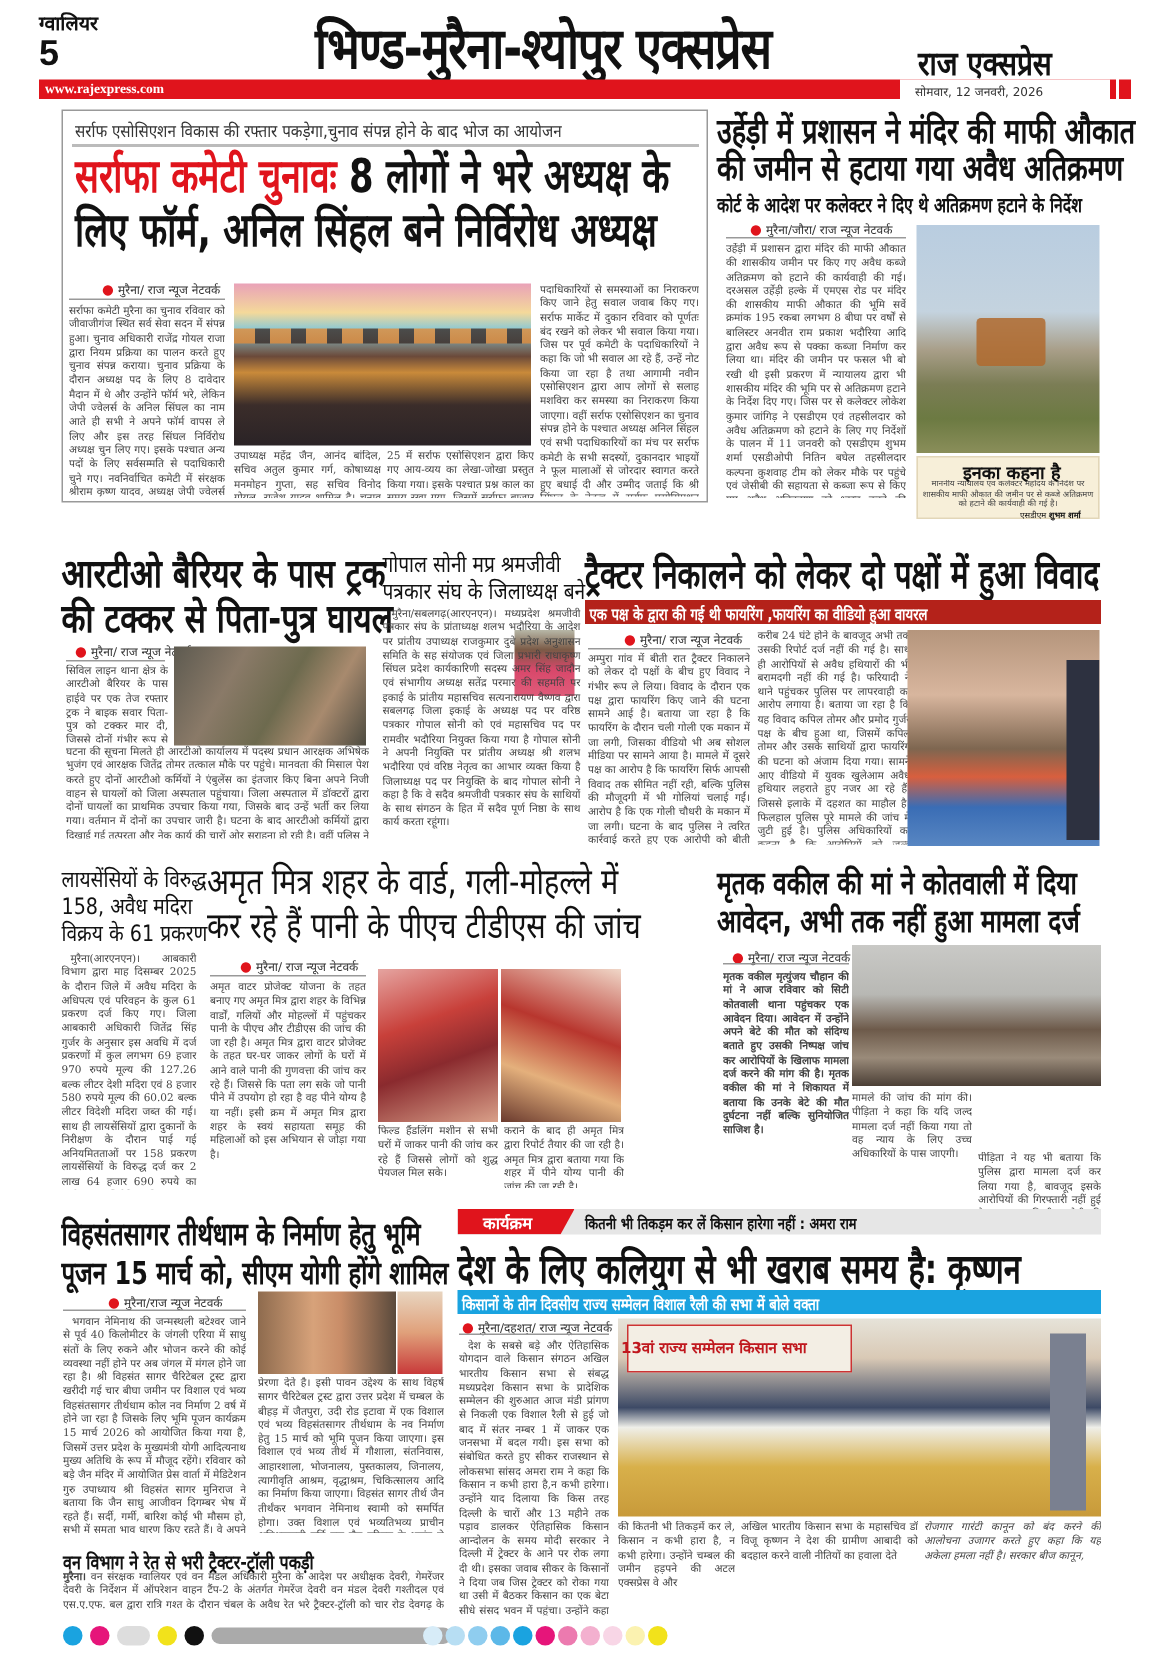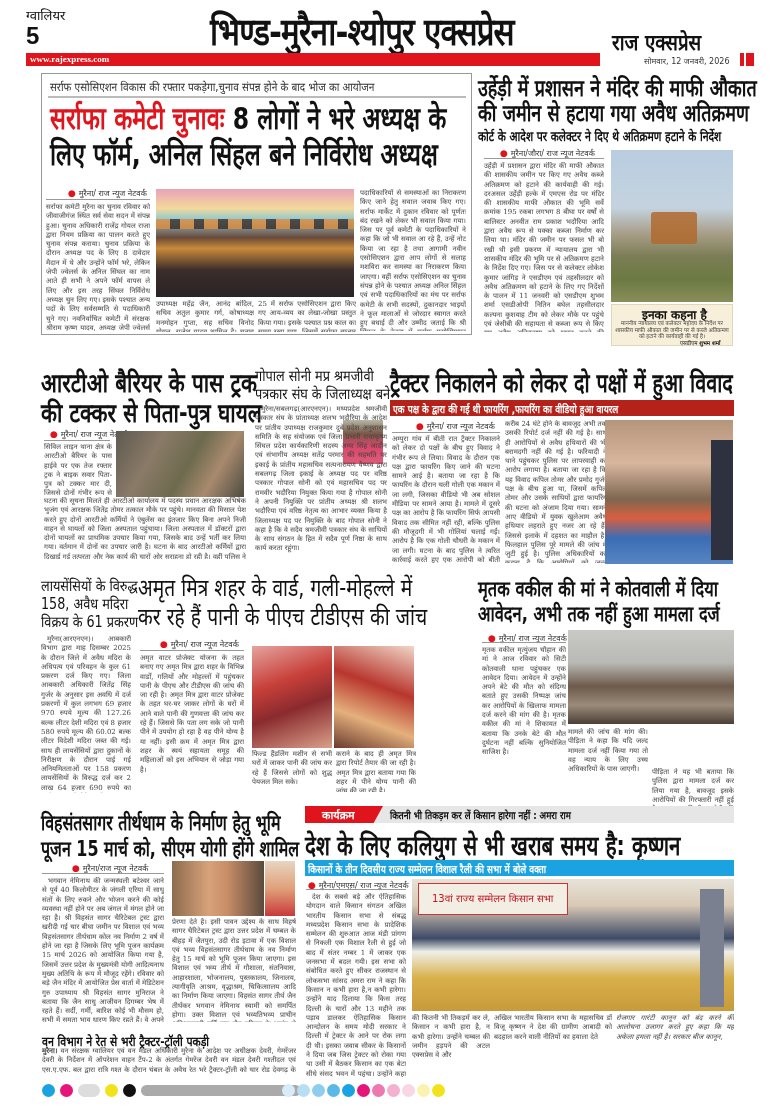--- a/index.html
+++ b/index.html
@@ -1,25 +1,25 @@
 <!DOCTYPE html>
 <html><head>
 <meta charset="utf-8">
 <style>
 *{box-sizing:border-box;margin:0;padding:0}
 body{width:778px;height:1108px;background:#fff;font-family:"DejaVu Sans",sans-serif;color:#111;position:relative;overflow:hidden}
 .abs{position:absolute}
-.hd-city{left:26px;top:6px;font-size:13px;font-weight:normal}
+.hd-city{left:26px;top:6px;font-size:13px;font-weight:bold}
 .hd-page{left:26px;top:22px;font-size:24px;font-weight:bold;font-family:"Liberation Sans",sans-serif}
 .hd-title{left:210px;top:4px;font-size:38px;font-weight:bold;letter-spacing:-1px;font-family:"DejaVu Sans",sans-serif;transform:scaleX(0.82);transform-origin:left top;white-space:nowrap}
 .hd-brand{left:612px;top:26px;font-size:22px;font-weight:bold;transform:scaleX(0.85);transform-origin:left top;white-space:nowrap}
 .redbar{left:26px;top:53px;width:718px;height:13px;background:#e0141c}
 .redbar-url{left:30px;top:54px;font-size:9px;color:#fff;font-family:"Liberation Serif",serif;font-weight:bold}
 .datebar{left:600px;top:53px;width:140px;height:13px;background:#fff}
-.date{left:644px;top:55px;font-size:8px;color:#333}
+.date{left:610px;top:55px;font-size:8px;color:#333}
 .redtick{left:746px;top:53px;width:8px;height:13px;background:#e0141c}
 .box{border:1.5px solid #999}
 .kicker{font-size:12px;color:#333;white-space:nowrap}
 .hl{font-weight:bold;white-space:nowrap;transform-origin:left top}
 .hl .red{color:#e0141c}
 .byline{font-size:8px;color:#333;white-space:nowrap}
 .byline .dot{color:#e0141c;font-size:9px}
 .txt{font-size:7px;line-height:9.3px;color:#444;text-align:justify;overflow:hidden;font-family:"DejaVu Serif",serif}
 .photo{overflow:hidden}
 .rule{height:1px;background:#999}
@@ -119,21 +119,21 @@
 <div class="abs photo" style="left:334px;top:646px;width:80px;height:102px;background:linear-gradient(200deg,#f0d7c8 0%,#b8362e 40%,#e4b07c 70%,#6a3a2e 100%);"></div>
 <div class="abs txt" style="left:252px;top:750px;width:80px;height:42px;">फिल्ड हैंडलिंग मशीन से सभी घरों में जाकर पानी की जांच कर रहे हैं जिससे लोगों को शुद्ध पेयजल मिल सके।</div>
 <div class="abs txt" style="left:336px;top:750px;width:80px;height:42px;">कराने के बाद ही अमृत मित्र द्वारा रिपोर्ट तैयार की जा रही है। अमृत मित्र द्वारा बताया गया कि शहर में पीने योग्य पानी की जांच की जा रही है।</div>
 
 <div class="abs hl" style="left:478px;top:577px;font-size:21px;line-height:25px;transform:scaleX(0.78);">
   <span>मृतक वकील की मां ने कोतवाली में दिया</span><br>
   <span>आवेदन, अभी तक नहीं हुआ मामला दर्ज</span>
 </div>
 <div class="abs byline" style="left:488px;top:632px;"><span class="dot">● </span><span>मुरैना/ राज न्यूज नेटवर्क</span></div>
 <div class="abs rule" style="left:482px;top:642px;width:84px;"></div>
-<div class="abs txt" style="left:482px;top:646px;width:84px;height:146px;">मृतक वकील मृत्युंजय चौहान की मां ने आज रविवार को सिटी कोतवाली थाना पहुंचकर एक आवेदन दिया। आवेदन में उन्होंने अपने बेटे की मौत को संदिग्ध बताते हुए उसकी निष्पक्ष जांच कर आरोपियों के खिलाफ मामला दर्ज करने की मांग की है। मृतक वकील की मां ने शिकायत में बताया कि उनके बेटे की मौत दुर्घटना नहीं बल्कि सुनियोजित साजिश है।</div>
+<div class="abs txt" style="left:482px;top:646px;width:84px;height:146px;font-weight:bold;">मृतक वकील मृत्युंजय चौहान की मां ने आज रविवार को सिटी कोतवाली थाना पहुंचकर एक आवेदन दिया। आवेदन में उन्होंने अपने बेटे की मौत को संदिग्ध बताते हुए उसकी निष्पक्ष जांच कर आरोपियों के खिलाफ मामला दर्ज करने की मांग की है। मृतक वकील की मां ने शिकायत में बताया कि उनके बेटे की मौत दुर्घटना नहीं बल्कि सुनियोजित साजिश है।</div>
 <div class="abs photo" style="left:568px;top:630px;width:166px;height:94px;background:linear-gradient(180deg,#c9c9c6 0%,#b8b8b4 35%,#6d5a4a 60%,#9a8b7a 80%,#4b3f36 100%);"></div>
 <div class="abs txt" style="left:568px;top:728px;width:80px;height:64px;">मामले की जांच की मांग की। पीड़िता ने कहा कि यदि जल्द मामला दर्ज नहीं किया गया तो वह न्याय के लिए उच्च अधिकारियों के पास जाएगी।</div>
 <div class="abs txt" style="left:652px;top:768px;width:82px;height:64px;">पीड़िता ने यह भी बताया कि पुलिस द्वारा मामला दर्ज कर लिया गया है, बावजूद इसके आरोपियों की गिरफ्तारी नहीं हुई है। अब तक किसी आरोपी की गिरफ्तारी नहीं हुई है।</div>
 
 <div class="abs hl" style="left:41px;top:810px;font-size:21px;line-height:26px;transform:scaleX(0.76);">
   <span>विहसंतसागर तीर्थधाम के निर्माण हेतु भूमि</span><br>
   <span>पूजन 15 मार्च को, सीएम योगी होंगे शामिल</span>
 </div>
 <div class="abs byline" style="left:72px;top:862px;"><span class="dot">● </span><span>मुरैना/राज न्यूज नेटवर्क</span></div>
 <div class="abs rule" style="left:42px;top:873px;width:122px;"></div>
@@ -145,26 +145,26 @@
 <div class="abs hl" style="left:42px;top:1032px;font-size:13px;transform:scaleX(0.82);">वन विभाग ने रेत से भरी ट्रैक्टर-ट्रॉली पकड़ी</div>
 <div class="abs txt" style="left:42px;top:1046px;width:254px;height:28px;"><b>मुरैना।</b><span> वन संरक्षक ग्वालियर एवं वन मंडल अधिकारी मुरैना के आदेश पर अधीक्षक देवरी, गेमरेंजर देवरी के निर्देशन में ऑपरेशन वाहन टैंप-2 के अंतर्गत गेमरेंज देवरी वन मंडल देवरी गश्तीदल एवं एस.ए.एफ. बल द्वारा रात्रि गश्त के दौरान चंबल के अवैध रेत भरे ट्रैक्टर-ट्रॉली को चार रोड देवगढ़ के पास से पकड़ लिया गया, जिसे मुरैना डिपो में सुरक्षित रखा गया है।</span></div>
 
 <div class="abs" style="left:305px;top:806px;width:429px;height:17px;background:#e6e6e6;"></div>
 <div class="abs" style="left:305px;top:806px;width:78px;height:17px;background:#e0141c;clip-path:polygon(0 0,100% 0,88% 100%,0 100%);"></div>
 <div class="abs" style="left:322px;top:807px;font-size:11px;color:#fff;font-weight:bold;">कार्यक्रम</div>
 <div class="abs hl" style="left:390px;top:808px;font-size:10.5px;transform:scaleX(0.82);">कितनी भी तिकड़म कर लें किसान हारेगा नहीं : अमरा राम</div>
 <div class="abs hl" style="left:305px;top:826px;font-size:27px;transform:scaleX(0.76);">देश के लिए कलियुग से भी खराब समय है: कृष्णन</div>
 <div class="abs strip-blue" style="left:305px;top:860px;width:429px;height:16px;"></div>
 <div class="abs" style="left:308px;top:861px;font-size:11px;color:#fff;font-weight:bold;white-space:nowrap;transform:scaleX(0.8);transform-origin:left top;">किसानों के तीन दिवसीय राज्य सम्मेलन विशाल रैली की सभा में बोले वक्ता</div>
-<div class="abs byline" style="left:308px;top:879px;"><span class="dot">● </span><span>मुरैना/एमएस़/ राज न्यूज नेटवर्क</span></div>
+<div class="abs byline" style="left:308px;top:879px;"><span class="dot">● </span><span>मुरैना/दहशत़/ राज न्यूज नेटवर्क</span></div>
 <div class="abs rule" style="left:306px;top:889px;width:100px;"></div>
 <div class="abs txt" style="left:306px;top:893px;width:100px;height:184px;text-indent:6px;">देश के सबसे बड़े और ऐतिहासिक योगदान वाले किसान संगठन अखिल भारतीय किसान सभा से संबद्ध मध्यप्रदेश किसान सभा के प्रादेशिक सम्मेलन की शुरुआत आज मंडी प्रांगण से निकली एक विशाल रैली से हुई जो बाद में संतर नम्बर 1 में जाकर एक जनसभा में बदल गयी। इस सभा को संबोधित करते हुए सीकर राजस्थान से लोकसभा सांसद अमरा राम ने कहा कि किसान न कभी हारा है,न कभी हारेगा। उन्होंने याद दिलाया कि किस तरह दिल्ली के चारों और 13 महीने तक पड़ाव डालकर ऐतिहासिक किसान आन्दोलन के समय मोदी सरकार ने दिल्ली में ट्रेक्टर के आने पर रोक लगा दी थी। इसका जवाब सीकर के किसानों ने दिया जब जिस ट्रेक्टर को रोका गया था उसी में बैठकर किसान का एक बेटा सीधे संसद भवन में पहुंचा। उन्होंने कहा कि देश के बड़े पूंजी पतियों और विदेशी कंपनियों की सेवा में लगी मोदी सरकार जनता को धर्म, मजहब, जात पात के नाम पर बांट</div>
 <div class="abs photo" style="left:412px;top:879px;width:322px;height:132px;background:linear-gradient(180deg,#e6e3d9 0%,#d9c9b5 20%,#3d4a66 45%,#efefe9 55%,#d8b04a 75%,#c89a3a 100%);">
   <div style="position:absolute;left:6px;top:4px;width:150px;height:32px;background:#f3eee4;border:1px solid #c33;"></div>
-  <div style="position:absolute;left:20px;top:12px;font-size:10px;color:#c0181e;font-weight:normal;white-space:nowrap;">13वां राज्य सम्मेलन किसान सभा</div>
+  <div style="position:absolute;left:2px;top:12px;font-size:10px;color:#c0181e;font-weight:bold;white-space:nowrap;">13वां राज्य सम्मेलन किसान सभा</div>
   <div style="position:absolute;right:10px;top:10px;width:24px;height:118px;background:#7a8090;"></div>
 </div>
 <div class="abs txt" style="left:412px;top:1014px;width:78px;height:63px;">की कितनी भी तिकड़में कर ले, किसान न कभी हारा है, न कभी हारेगा। उन्होंने चम्बल की जमीन हड़पने की अटल एक्सप्रेस वे और</div>
 <div class="abs txt" style="left:494px;top:1014px;width:118px;height:63px;">अखिल भारतीय किसान सभा के महासचिव डॉ विजू कृष्णन ने देश की ग्रामीण आबादी को बदहाल करने वाली नीतियों का हवाला देते</div>
 <div class="abs txt" style="left:616px;top:1014px;width:118px;height:63px;font-style:italic;">रोजगार गारंटी कानून को बंद करने की आलोचना उजागर करते हुए कहा कि यह अकेला हमला नहीं है। सरकार बीज कानून,</div>
 
 <div class="abs" style="left:42px;top:1084px;display:flex;gap:5px;align-items:center;">
   <div class="dotc" style="background:#1aa3e0"></div>
   <div class="dotc" style="background:#e6157a"></div>
   <div class="dotc" style="background:#ddd;width:22px;border-radius:7px"></div>

